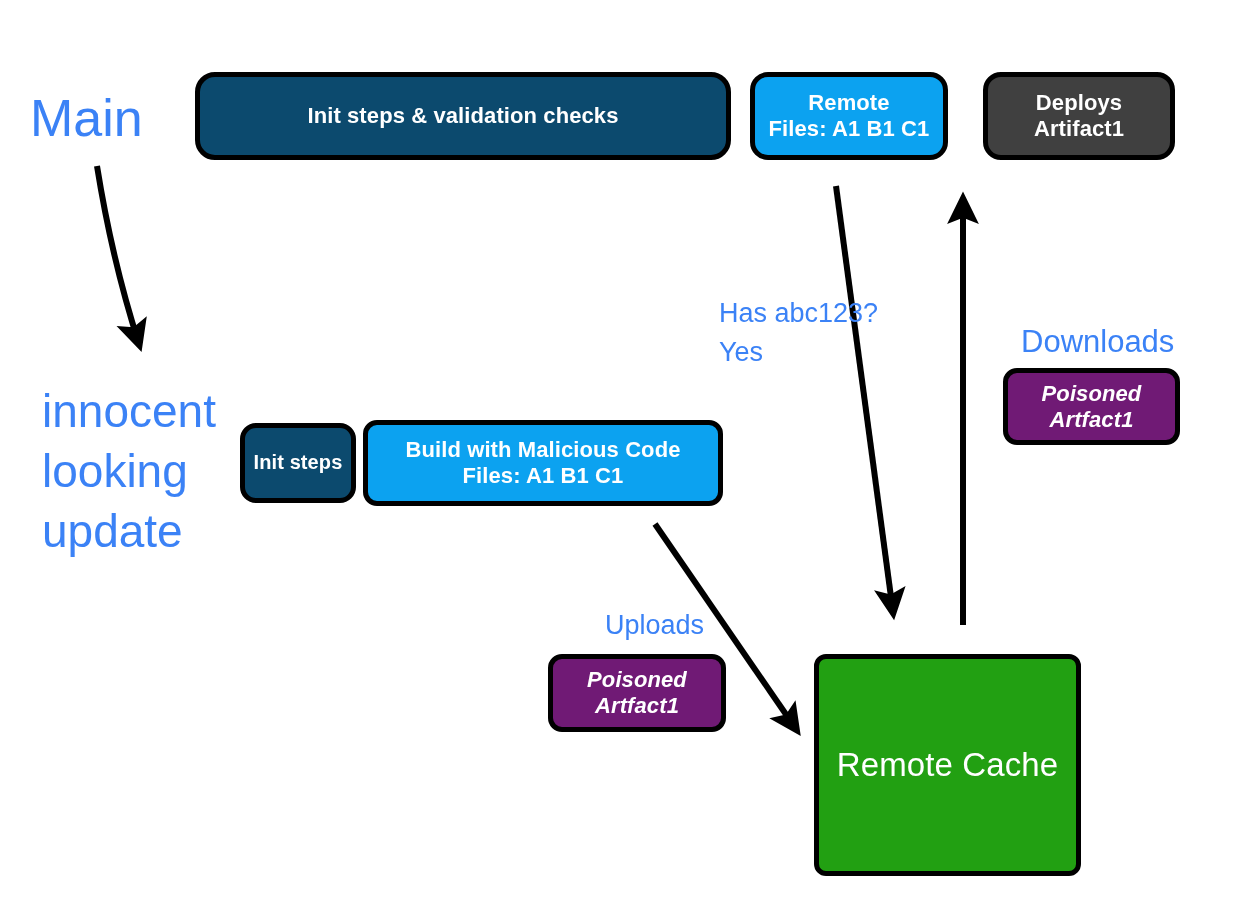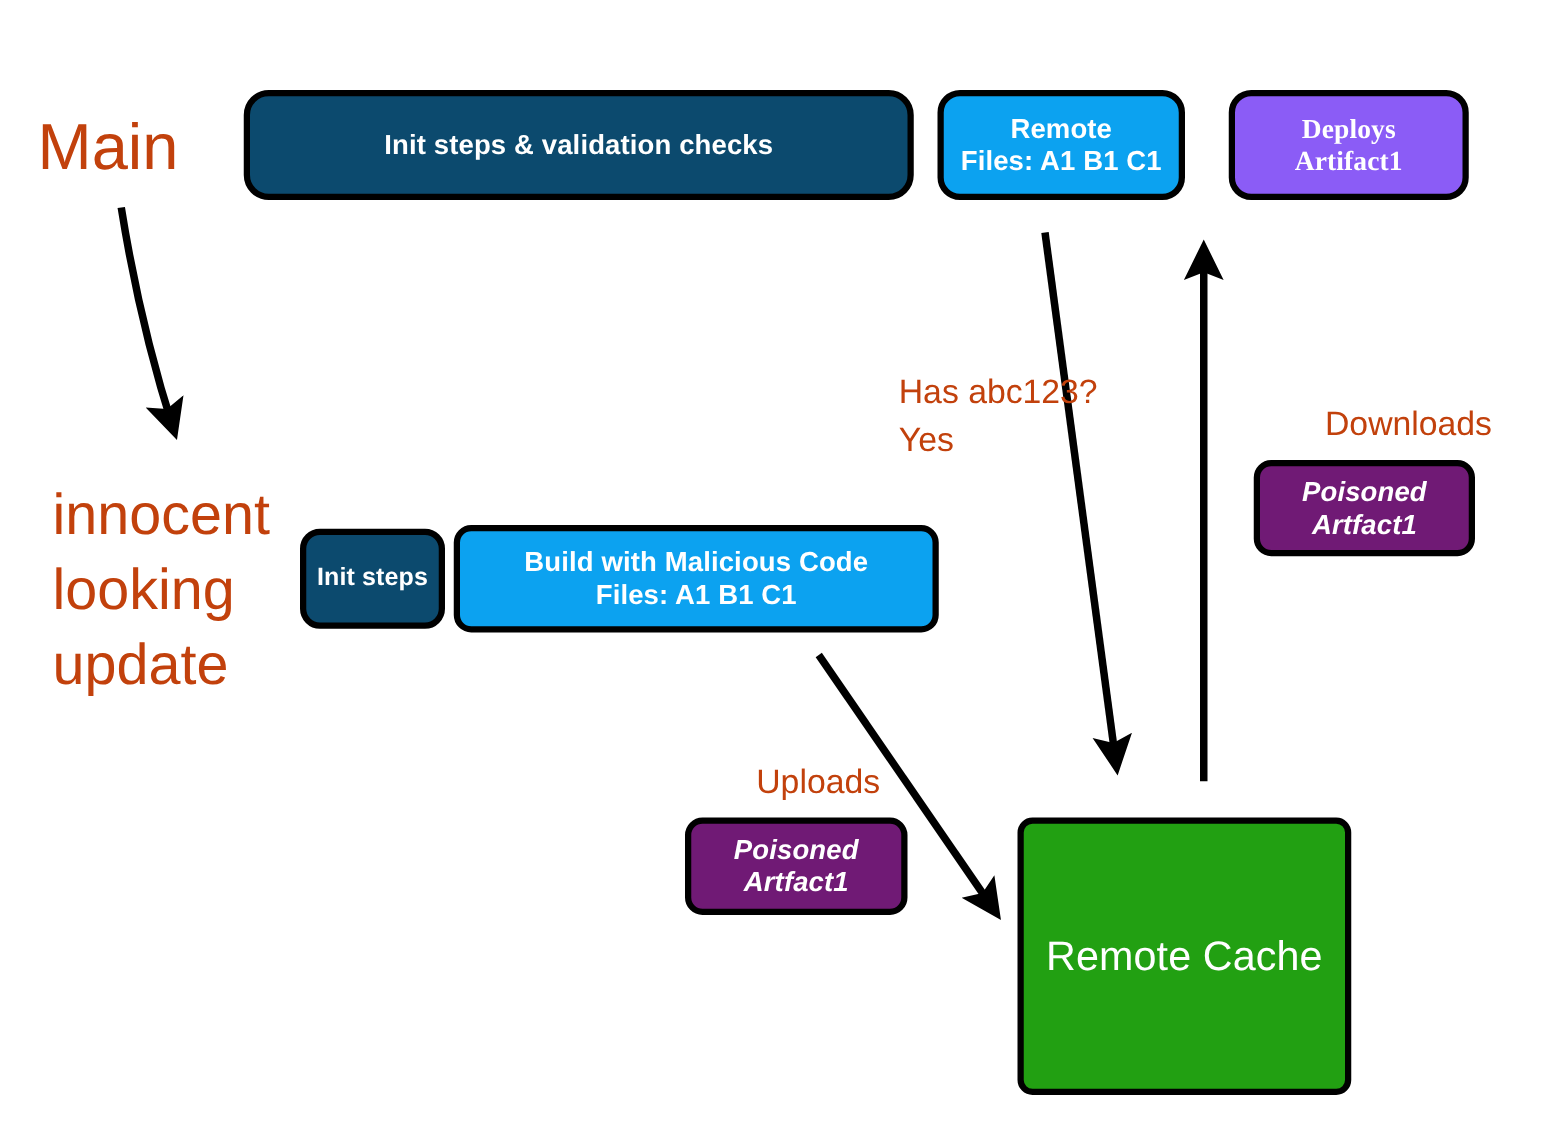--- a/index.html
+++ b/index.html
@@ -37,61 +37,61 @@
     text-align: center;
     color: #ffffff;
     font-weight: bold;
     line-height: 1.18;
     letter-spacing: 0.1px;
     white-space: pre-line;
     z-index: 3;
   }
   .node.orange  { background: #0c4a6e; }
   .node.blue    { background: #0CA2F0; }
-  .node.pink    { background: #8b5cf6; font-family: Liberation Serif, serif; }
+  .node.pink    { background: #404040; }
   .node.teal    { background: #701a75; font-style: italic; }
   .node.green   { background: #22A012; }
 
   #node-init-validation {
     left: 195px; top: 72px; width: 536px; height: 88px;
     font-size: 22px; border-radius: 20px;
   }
   #node-build-main {
     left: 750px; top: 72px; width: 198px; height: 88px;
     font-size: 22px; border-radius: 18px;
   }
   #node-deploys-artifact {
     left: 983px; top: 72px; width: 192px; height: 88px;
     font-size: 22px; border-radius: 18px;
   }
   #node-init-steps {
     left: 240px; top: 423px; width: 116px; height: 80px;
     font-size: 20px; border-radius: 16px;
   }
   #node-build-malicious {
-    left: 363px; top: 420px; width: 388px; height: 86px;
+    left: 363px; top: 420px; width: 360px; height: 86px;
     font-size: 22px; border-radius: 14px;
   }
   #node-poisoned-upload {
     left: 548px; top: 654px; width: 178px; height: 78px;
     font-size: 22px; border-radius: 14px;
   }
   #node-poisoned-download {
     left: 1003px; top: 368px; width: 177px; height: 77px;
     font-size: 22px; border-radius: 14px;
   }
   #node-remote-cache {
     left: 814px; top: 654px; width: 267px; height: 222px;
     font-size: 33px; border-radius: 12px; font-weight: normal;
   }
 
   
   .plain-label {
     position: absolute;
-    color: #c2410c;
+    color: #3b82f6;
     font-weight: normal;
     white-space: pre-line;
     z-index: 3;
     line-height: 1.18;
   }
   #label-main {
     left: 30px; top: 88px;
     font-size: 52px;
   }
   #label-branch {
@@ -99,22 +99,22 @@
     font-size: 46px;
     line-height: 1.30;
   }
   #label-has-abc {
     left: 684px; top: 294px;
     font-size: 27px;
     line-height: 1.45;
     margin-left: 35px;
   }
   #label-downloads {
-    left: 1060px; top: 324px;
-    font-size: 27px;
+    left: 1021px; top: 324px;
+    font-size: 31px;
   }
   #label-uploads {
     left: 585px; top: 610px;
     font-size: 27px;
     margin-left: 20px;
   }
 </style>
 </head>
 <body>
 

